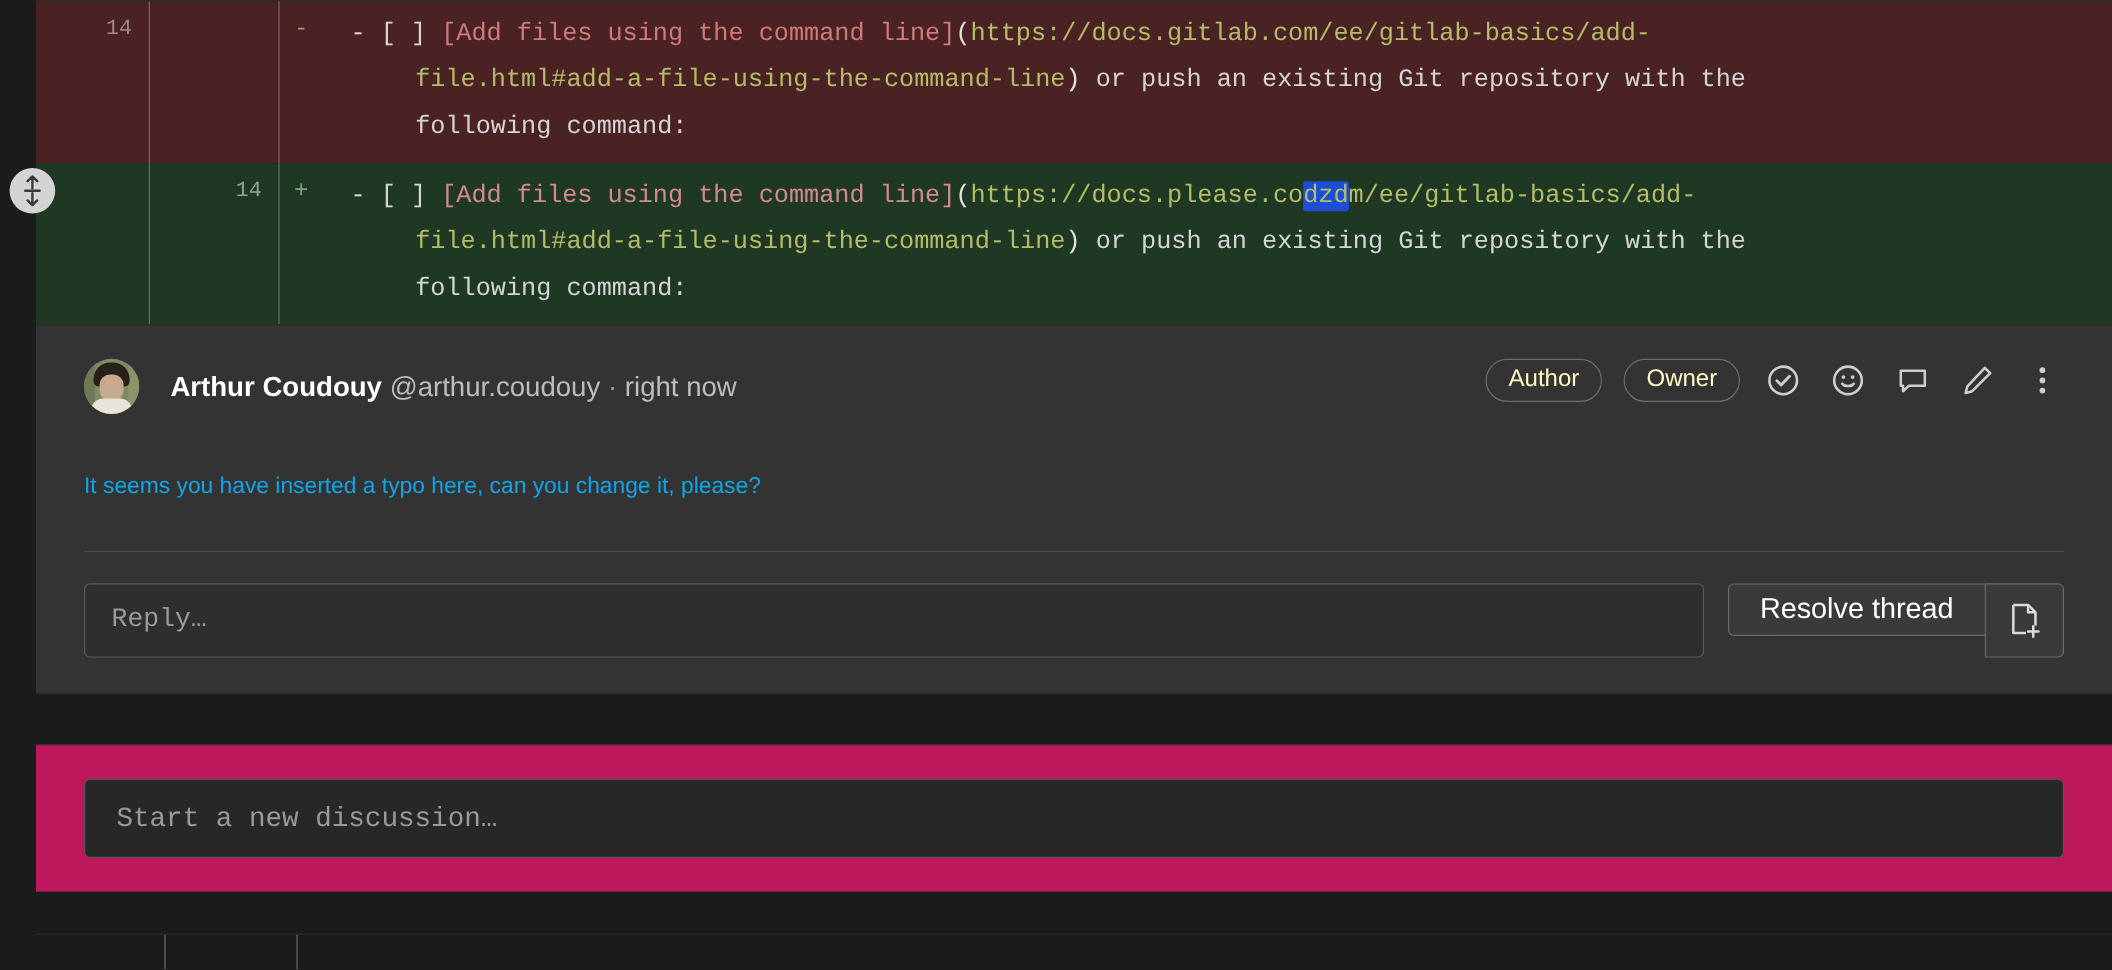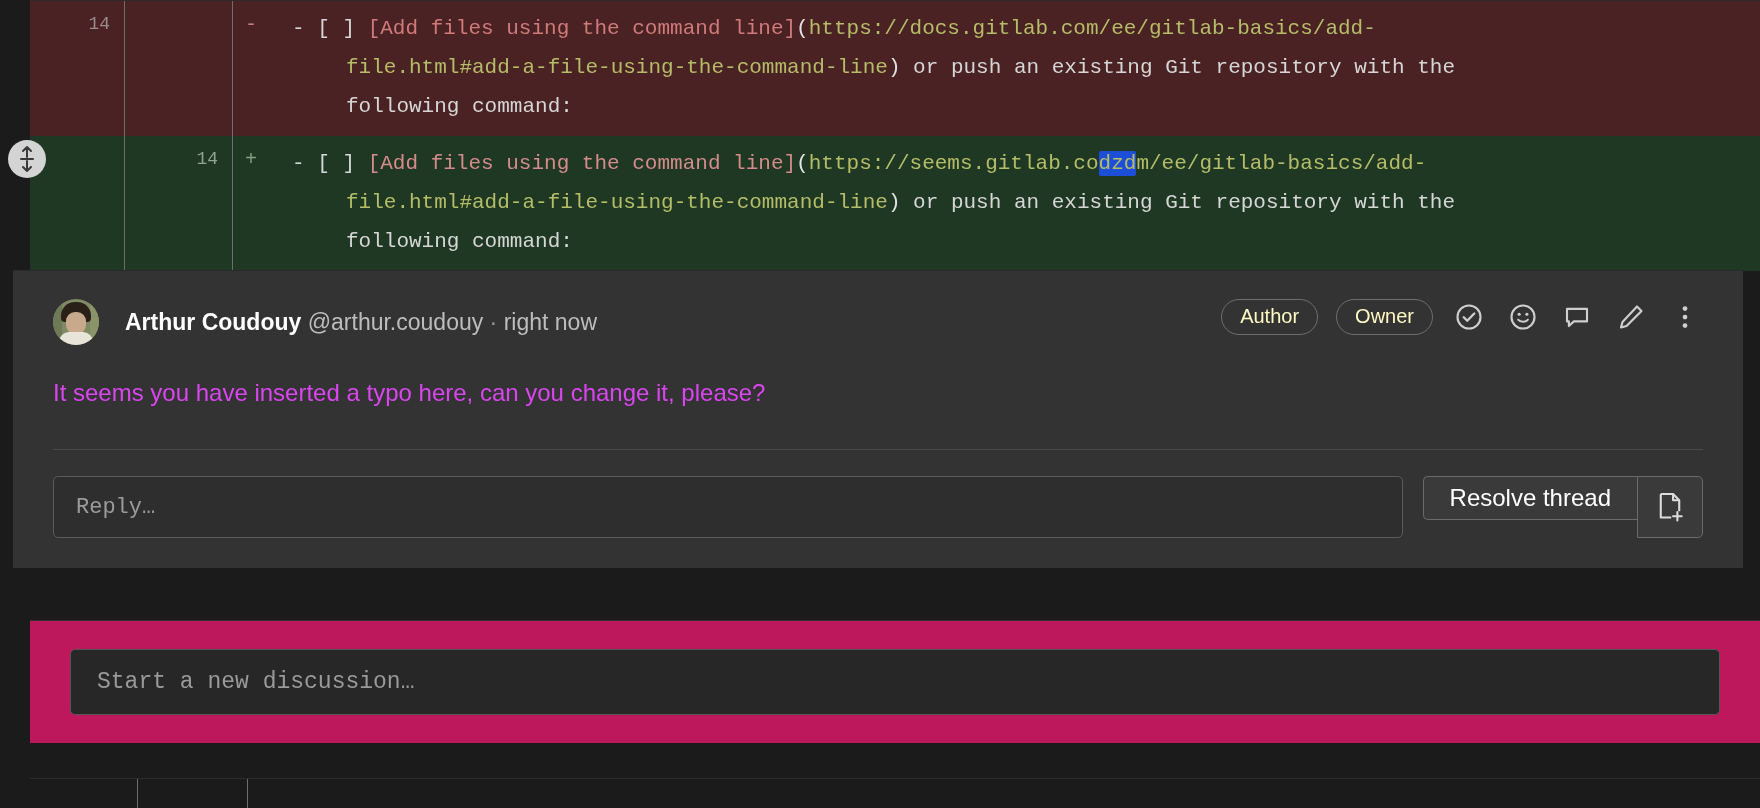--- a/index.html
+++ b/index.html
@@ -92,21 +92,21 @@
     background: #d4d4d4;
     display: flex; align-items: center; justify-content: center;
     z-index: 30;
     cursor: pointer;
   }
   .edge-handle svg { display: block; }
 
   
   .comment-block {
     position: absolute;
-    left: 13px; top: 270px;
+    left: 30px; top: 270px;
     width: 1730px;
     background: #333333;
     border-top: 1px solid #2a2a2a;
     padding: 0;
   }
   .comment-inner { padding: 24px 40px 0 40px; position: relative; }
 
   .comment-head {
     display: flex;
     align-items: center;
@@ -161,23 +161,23 @@
   }
   .act-icon {
     width: 36px; height: 36px;
     display: flex; align-items: center; justify-content: center;
     color: #cfcfcf;
     cursor: pointer;
   }
   .act-icon svg { display: block; }
 
   .comment-body {
-    margin: 28px 0 0 0;
-    font-size: 24px;
-    color: #d946ef;
+    margin: 44px 0 0 0;
+    font-size: 19px;
+    color: #0ea5e9;
     line-height: 1.35;
   }
 
   
   .reply-zone {
     margin-top: 40px;
     border-top: 1px solid #4a4a4a;
     padding: 26px 0 30px 0;
     display: flex;
     align-items: center;
@@ -282,21 +282,21 @@
       <div class="diff-sign">-</div>
       <div class="diff-code"><span class="tok-text">- [ ] </span><span class="tok-link">[Add files using the command line]</span><span class="tok-punct">(</span><span class="tok-url">https://docs.gitlab.com/ee/gitlab-basics/add-</span>
 <span class="indent" style="width:54px">&nbsp;</span><span class="tok-url">file.html#add-a-file-using-the-command-line</span><span class="tok-punct">)</span><span class="tok-text"> or push an existing Git repository with the</span>
 <span class="indent" style="width:54px">&nbsp;</span><span class="tok-text">following command:</span></div>
     </div>
 
     <div class="diff-row added">
       <div class="gutter-old"></div>
       <div class="gutter-new">14</div>
       <div class="diff-sign">+</div>
-      <div class="diff-code"><span class="tok-text">- [ ] </span><span class="tok-link">[Add files using the command line]</span><span class="tok-punct">(</span><span class="tok-url">https://seems.gitlab.co</span><span class="tok-url word-hl">dzd</span><span class="tok-url">m/ee/gitlab-basics/add-</span>
+      <div class="diff-code"><span class="tok-text">- [ ] </span><span class="tok-link">[Add files using the command line]</span><span class="tok-punct">(</span><span class="tok-url">https://docs.please.co</span><span class="tok-url word-hl">dzd</span><span class="tok-url">m/ee/gitlab-basics/add-</span>
 <span class="indent" style="width:54px">&nbsp;</span><span class="tok-url">file.html#add-a-file-using-the-command-line</span><span class="tok-punct">)</span><span class="tok-text"> or push an existing Git repository with the</span>
 <span class="indent" style="width:54px">&nbsp;</span><span class="tok-text">following command:</span></div>
     </div>
   </div>
 
   <div class="edge-handle">
     <svg width="20" height="26" viewBox="0 0 20 26" fill="none" aria-hidden="true">
       <path d="M10 1 V11 M10 1 L6 5 M10 1 L14 5" stroke="#3a3a3a" stroke-width="2" stroke-linecap="round"></path>
       <path d="M10 25 V15 M10 25 L6 21 M10 25 L14 21" stroke="#3a3a3a" stroke-width="2" stroke-linecap="round"></path>
       <path d="M4 13 H16" stroke="#3a3a3a" stroke-width="2" stroke-linecap="round"></path>

